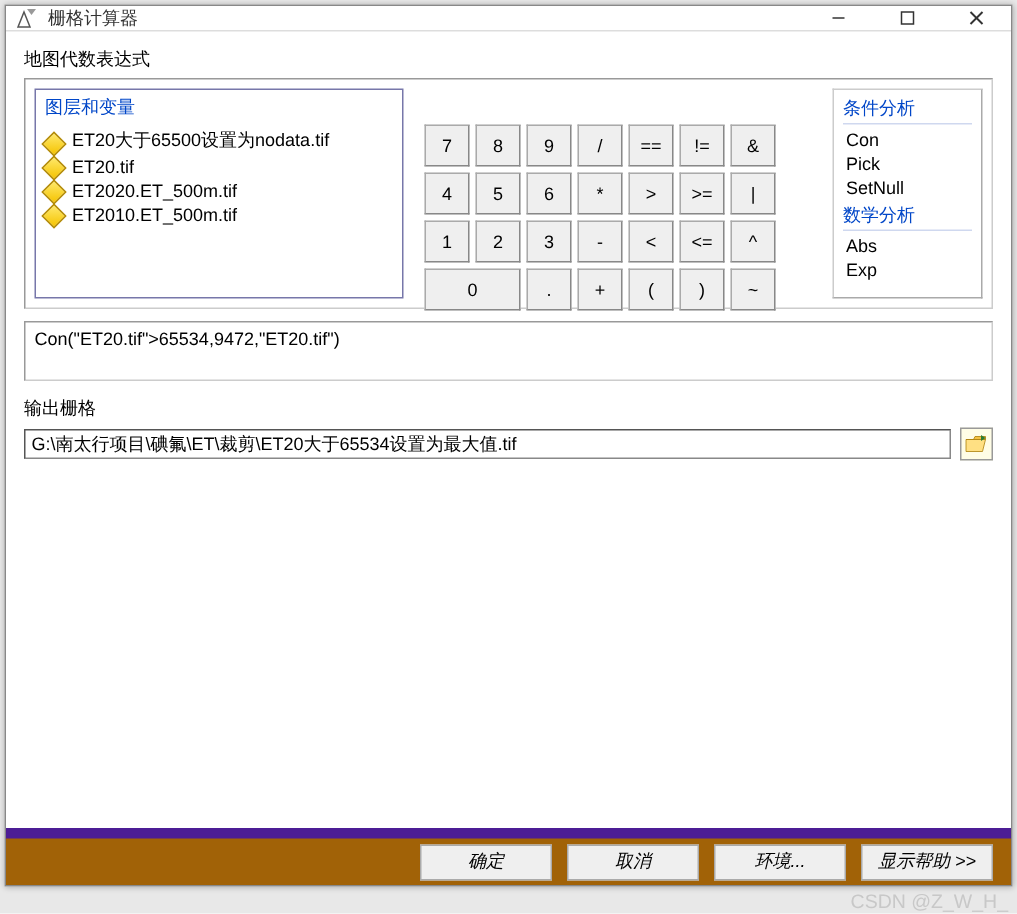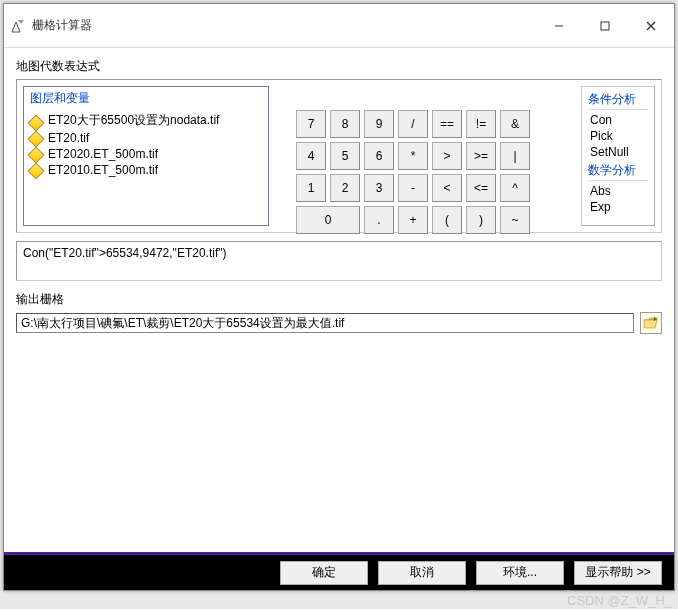--- a/index.html
+++ b/index.html
@@ -1,41 +1,41 @@
 <!DOCTYPE html>
 <html><head>
 <meta charset="utf-8">
 <style>
 * { box-sizing: border-box; font-family: "Microsoft YaHei", "SimSun", Tahoma, sans-serif; font-size: 12px; }
 body { margin: 0; background: #e8e8e8; width: 678px; height: 609px; overflow: hidden; position: relative; }
 .window { position: absolute; left: 3px; top: 3px; width: 672px; height: 588px; background: #fff; border: 1px solid #888; box-shadow: 0 0 4px rgba(0,0,0,0.3); display: flex; flex-direction: column; }
-.titlebar { height: 44px; background: #fff; display: flex; align-items: center; border-bottom: 1px solid #ddd; }
+.titlebar { height: 17px; background: #fff; display: flex; align-items: center; border-bottom: 1px solid #ddd; }
 .titlebar .tico { width: 16px; height: 16px; margin: 0 6px; }
 .titlebar .ttxt { flex: 1; color: #333; }
 .tbtn { width: 46px; height: 28px; display: flex; align-items: center; justify-content: center; color: #333; }
 .clientarea { flex: 1; display: flex; flex-direction: column; padding: 8px 12px 0 12px; overflow: hidden; }
 .sect-label { margin: 2px 0 4px 0; color: #000; }
-.expr-box { border: 1px solid #999; border-right-color:#ccc; border-bottom-color:#ccc; padding: 6px; display: flex; gap: 25px; height: 154px; }
+.expr-box { border: 1px solid #999; border-right-color:#ccc; border-bottom-color:#ccc; padding: 6px; display: flex; gap: 12px; height: 154px; }
 .layers-box { width: 246px; border: 1px solid #77a; display: flex; flex-direction: column; }
 .box-title { color: #0046c8; padding: 3px 6px 4px 6px; }
 .layer-list { flex: 1; overflow: auto; }
 .layer-item { display: flex; align-items: flex-end; gap: 4px; padding: 1px 6px; cursor: default; }
 .diamond { width: 12px; height: 12px; transform: rotate(45deg); background: linear-gradient(135deg,#ffe96b,#f5c300); border: 1px solid #b28900; flex-shrink: 0; margin-right:2px;}
 .keypad { flex: 0 0 auto; display: grid; grid-template-columns: repeat(7, 30px); grid-auto-rows: 28px; gap: 4px; align-content: start; padding: 2px 2px; margin-top:22px;}
 .kbtn { background: #efefef; border: 1px solid #aaa; border-right-color:#888; border-bottom-color:#888; display: flex; align-items: center; justify-content: center; cursor: default; }
 .kbtn.wide { grid-column: span 2; }
 .tools-box { flex: 1; border: 1px solid #aaa; border-left-color:#ccc; border-top-color:#ccc; overflow: auto; padding: 2px 6px 2px 6px; margin-left: 24px; }
 .grp-title { color: #0046c8; margin: 2px 0 2px 0; border-bottom:1px solid #cfd8ef; padding-bottom:1px;}
 .tool-item { padding: 1px 2px; }
 .expr-input { margin-top: 8px; border: 1px solid #999; border-right-color:#ccc; border-bottom-color:#ccc; height: 40px; padding: 4px 6px; font-family: Tahoma, sans-serif; }
 .out-row { display: flex; align-items: center; gap: 6px; margin-bottom:4px;}
 .out-input { flex: 1; border: 1px solid #888; border-top-color:#555; border-left-color:#555; height: 20px; padding: 1px 4px; font-family: Tahoma, "SimSun", sans-serif; background:#fff; }
 .browse-btn { width: 22px; height: 22px; border: 1px solid #999; background:#fffde6; display:flex; align-items:center; justify-content:center; }
 .spacer { flex: 1; }
-.btnbar { height: 38px; background: #000000; border-top: 3px solid #4c1d95; display: flex; align-items: center; justify-content: flex-end; gap: 10px; padding: 0 12px; }
+.btnbar { height: 38px; background: #a16207; border-top: 7px solid #4c1d95; display: flex; align-items: center; justify-content: flex-end; gap: 10px; padding: 0 12px; font-style: italic; }
 .dlgbtn { min-width: 88px; height: 24px; background: #efefef; border: 1px solid #aaa; display: flex; align-items: center; justify-content: center; cursor: default; }
 .watermark { position: absolute; right: 6px; bottom: 1px; color: #c8c8c8; font-size: 13px; font-family: Arial; }
 </style>
 </head>
 <body>
 
 <div class="window">
   <div class="titlebar">
     <svg class="tico" viewBox="0 0 16 16">
         <path d="M2 14 L6 4 L10 14 Z" fill="none" stroke="#555" stroke-width="1"></path>

